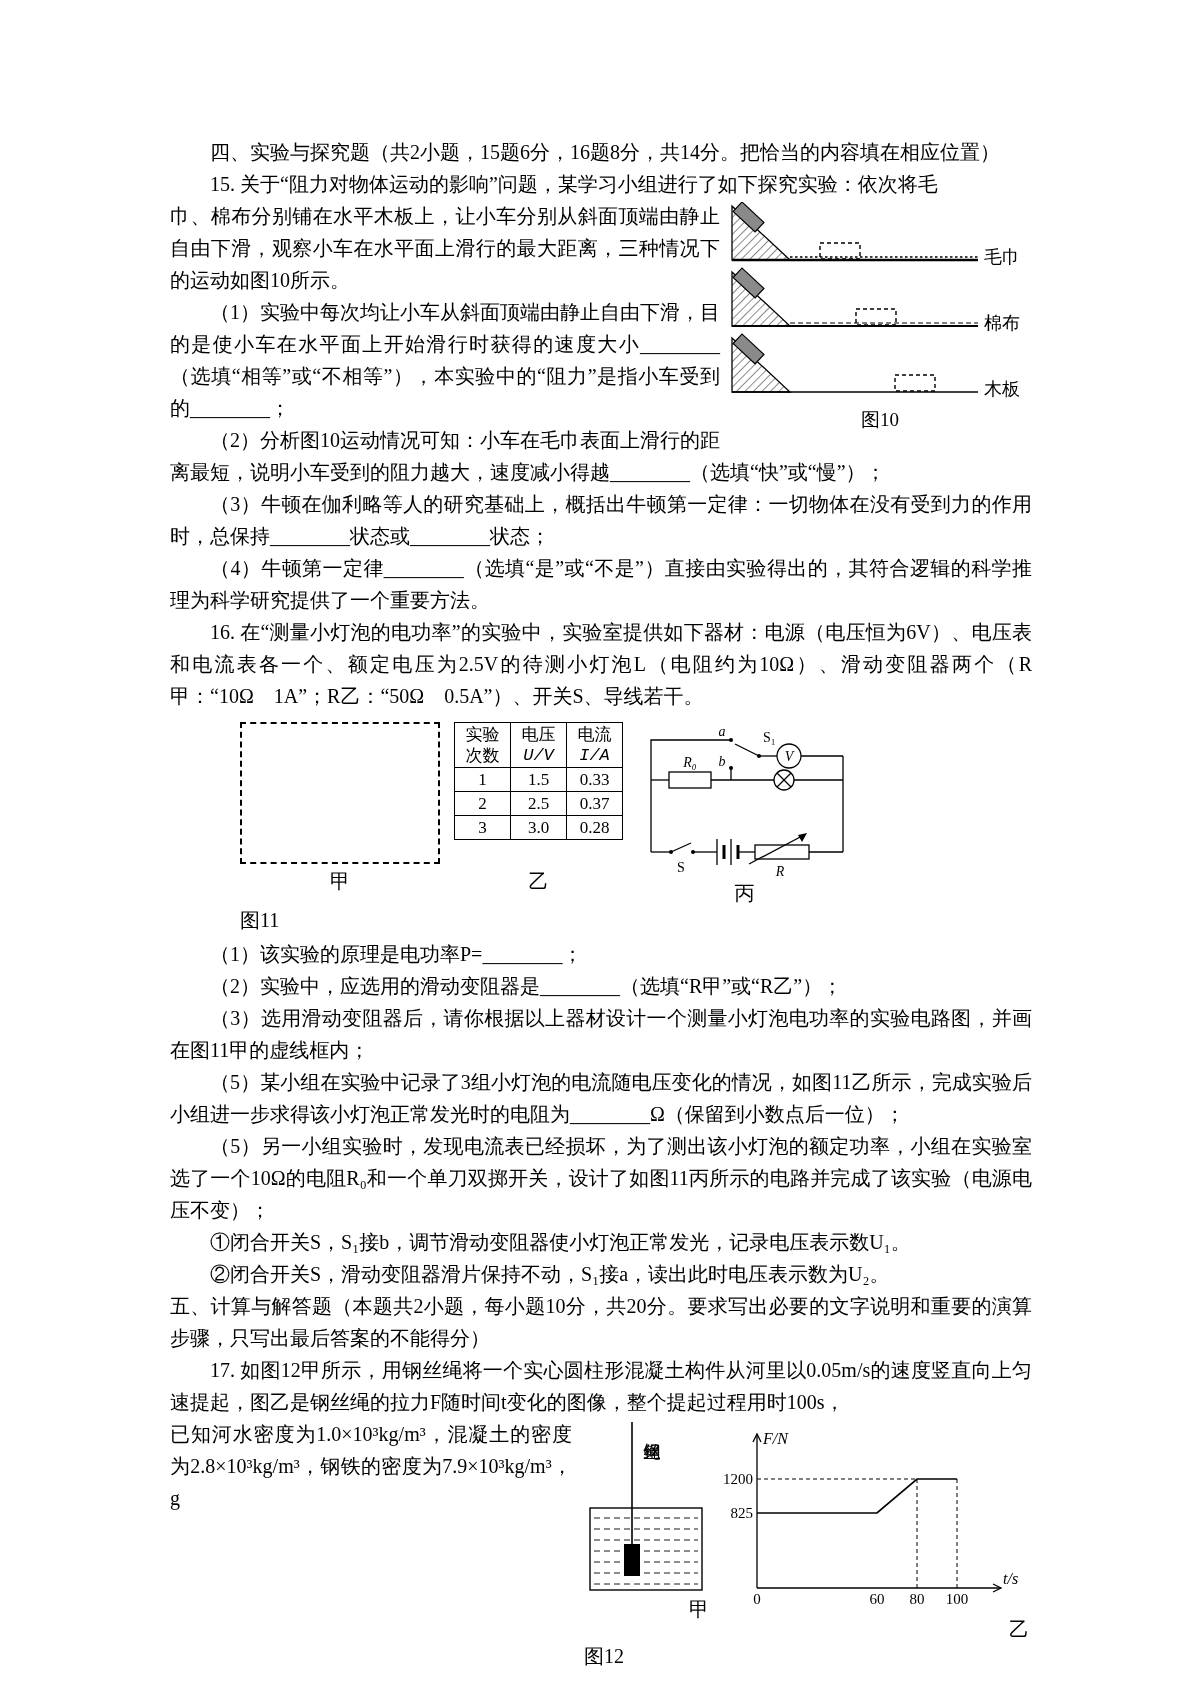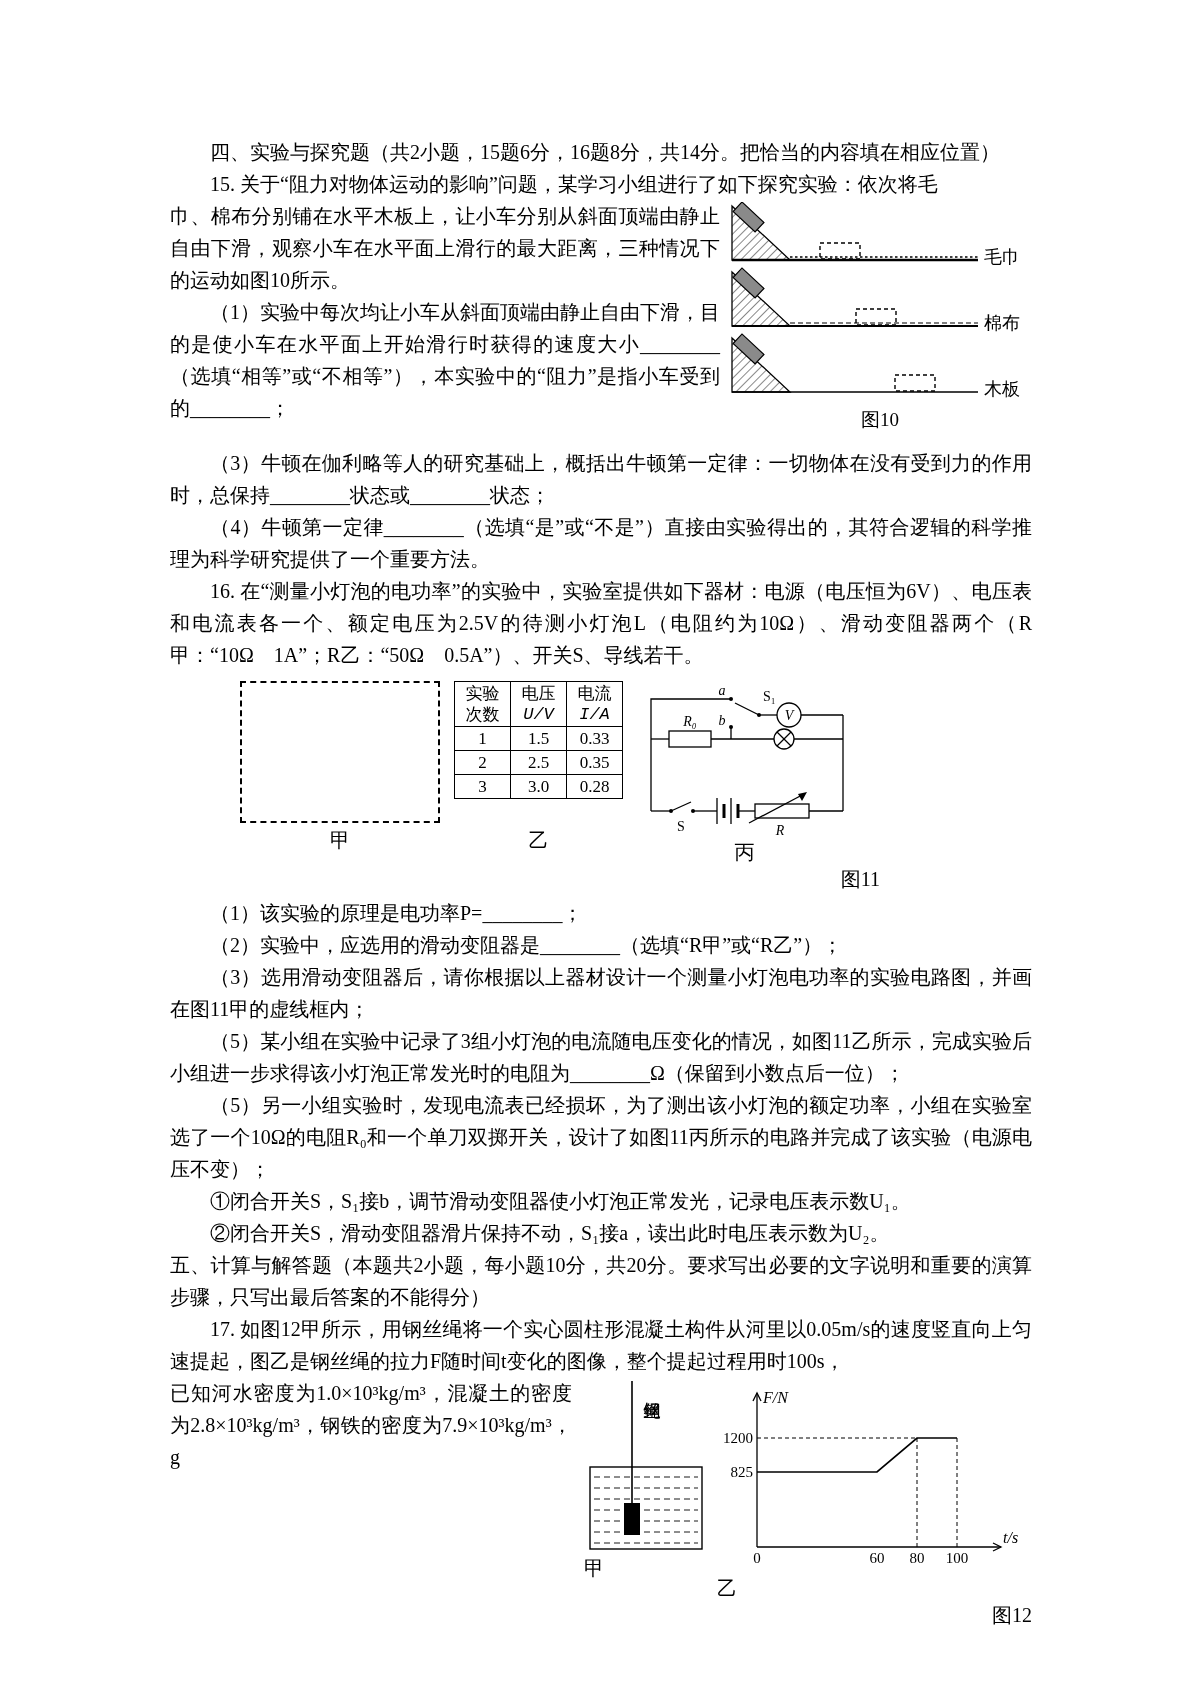--- a/index.html
+++ b/index.html
@@ -12,23 +12,23 @@
   .page { width:1200px; height:1482px; padding:136px 168px 0 170px; }
   p.t { text-indent:2em; text-align:justify; }
   p.ni { text-indent:0; text-align:justify; }
   .flowwrap { display:flow-root; }
 
   
   .fig10-float { float:right; width:302px; margin:2px 0 4px 10px; }
   
   .fig12-float { float:right; width:448px; margin:2px 0 2px 12px; }
   .fig12-row { display:flex; align-items:flex-start; gap:8px; }
-  .fig-item { display:flex; flex-direction:column; align-items:flex-start; }
+  .fig-item { display:flex; flex-direction:column; align-items:flex-end; }
   .fig-sublabel { text-align:center; font-size:20px; line-height:26px; }
-  .fig-caption { text-align:right; font-size:20px; line-height:28px; }
+  .fig-caption { text-align:left; font-size:20px; line-height:28px; }
 
   
   .fig11 { margin:10px 0 4px 70px; width:640px; }
   .fig11-row { display:flex; align-items:flex-start; gap:14px; }
   .fig11-item { display:flex; flex-direction:column; align-items:center; min-height:172px; }
   .fig11-item .fig-sublabel { margin-top:auto; }
   .dashed-box { width:200px; height:142px; border:2px dashed #000; }
   table.exp { border-collapse:collapse; text-align:center; font-size:17px; line-height:21px; }
   table.exp td { border:1.5px solid #000; padding:1px 6px; min-width:56px; }
   table.exp .hdr { font-size:17px; }
@@ -85,20 +85,21 @@
           <rect x="165" y="173" width="40" height="16" fill="none" stroke="#000" stroke-width="1.4" stroke-dasharray="4,3"></rect>
           <text x="254" y="193" font-size="18">木板</text>
         </g>
 
         <text x="150" y="224" font-size="19" text-anchor="middle">图10</text>
       </svg>
     </div>
 
     <p class="ni">巾、棉布分别铺在水平木板上，让小车分别从斜面顶端由静止自由下滑，观察小车在水平面上滑行的最大距离，三种情况下的运动如图10所示。</p>
     <p class="t">（1）实验中每次均让小车从斜面顶端由静止自由下滑，目的是使小车在水平面上开始滑行时获得的速度大小________（选填“相等”或“不相等”），本实验中的“阻力”是指小车受到的________；</p>
+    <p class="t">（2）分析图10运动情况可知：小车在毛巾表面上滑行的距离最短，说明小车受到的阻力越大，速度减小得越________（选填“快”或“慢”）；</p>
   </div>
 
   <p class="t">（3）牛顿在伽利略等人的研究基础上，概括出牛顿第一定律：一切物体在没有受到力的作用时，总保持________状态或________状态；</p>
   <p class="t">（4）牛顿第一定律________（选填“是”或“不是”）直接由实验得出的，其符合逻辑的科学推理为科学研究提供了一个重要方法。</p>
 
   <p class="t">16. 在“测量小灯泡的电功率”的实验中，实验室提供如下器材：电源（电压恒为6V）、电压表和电流表各一个、额定电压为2.5V的待测小灯泡L（电阻约为10Ω）、滑动变阻器两个（R甲：“10Ω　1A”；R乙：“50Ω　0.5A”）、开关S、导线若干。</p>
 
   <div class="fig11">
     <div class="fig11-row">
 
@@ -125,21 +126,21 @@
               </td>
             </tr>
             <tr>
               <td>1</td>
               <td>1.5</td>
               <td>0.33</td>
             </tr>
             <tr>
               <td>2</td>
               <td>2.5</td>
-              <td>0.35</td>
+              <td>0.37</td>
             </tr>
             <tr>
               <td>3</td>
               <td>3.0</td>
               <td>0.28</td>
             </tr>
           </tbody>
         </table>
         <div class="fig-sublabel">乙</div>
       </div>

